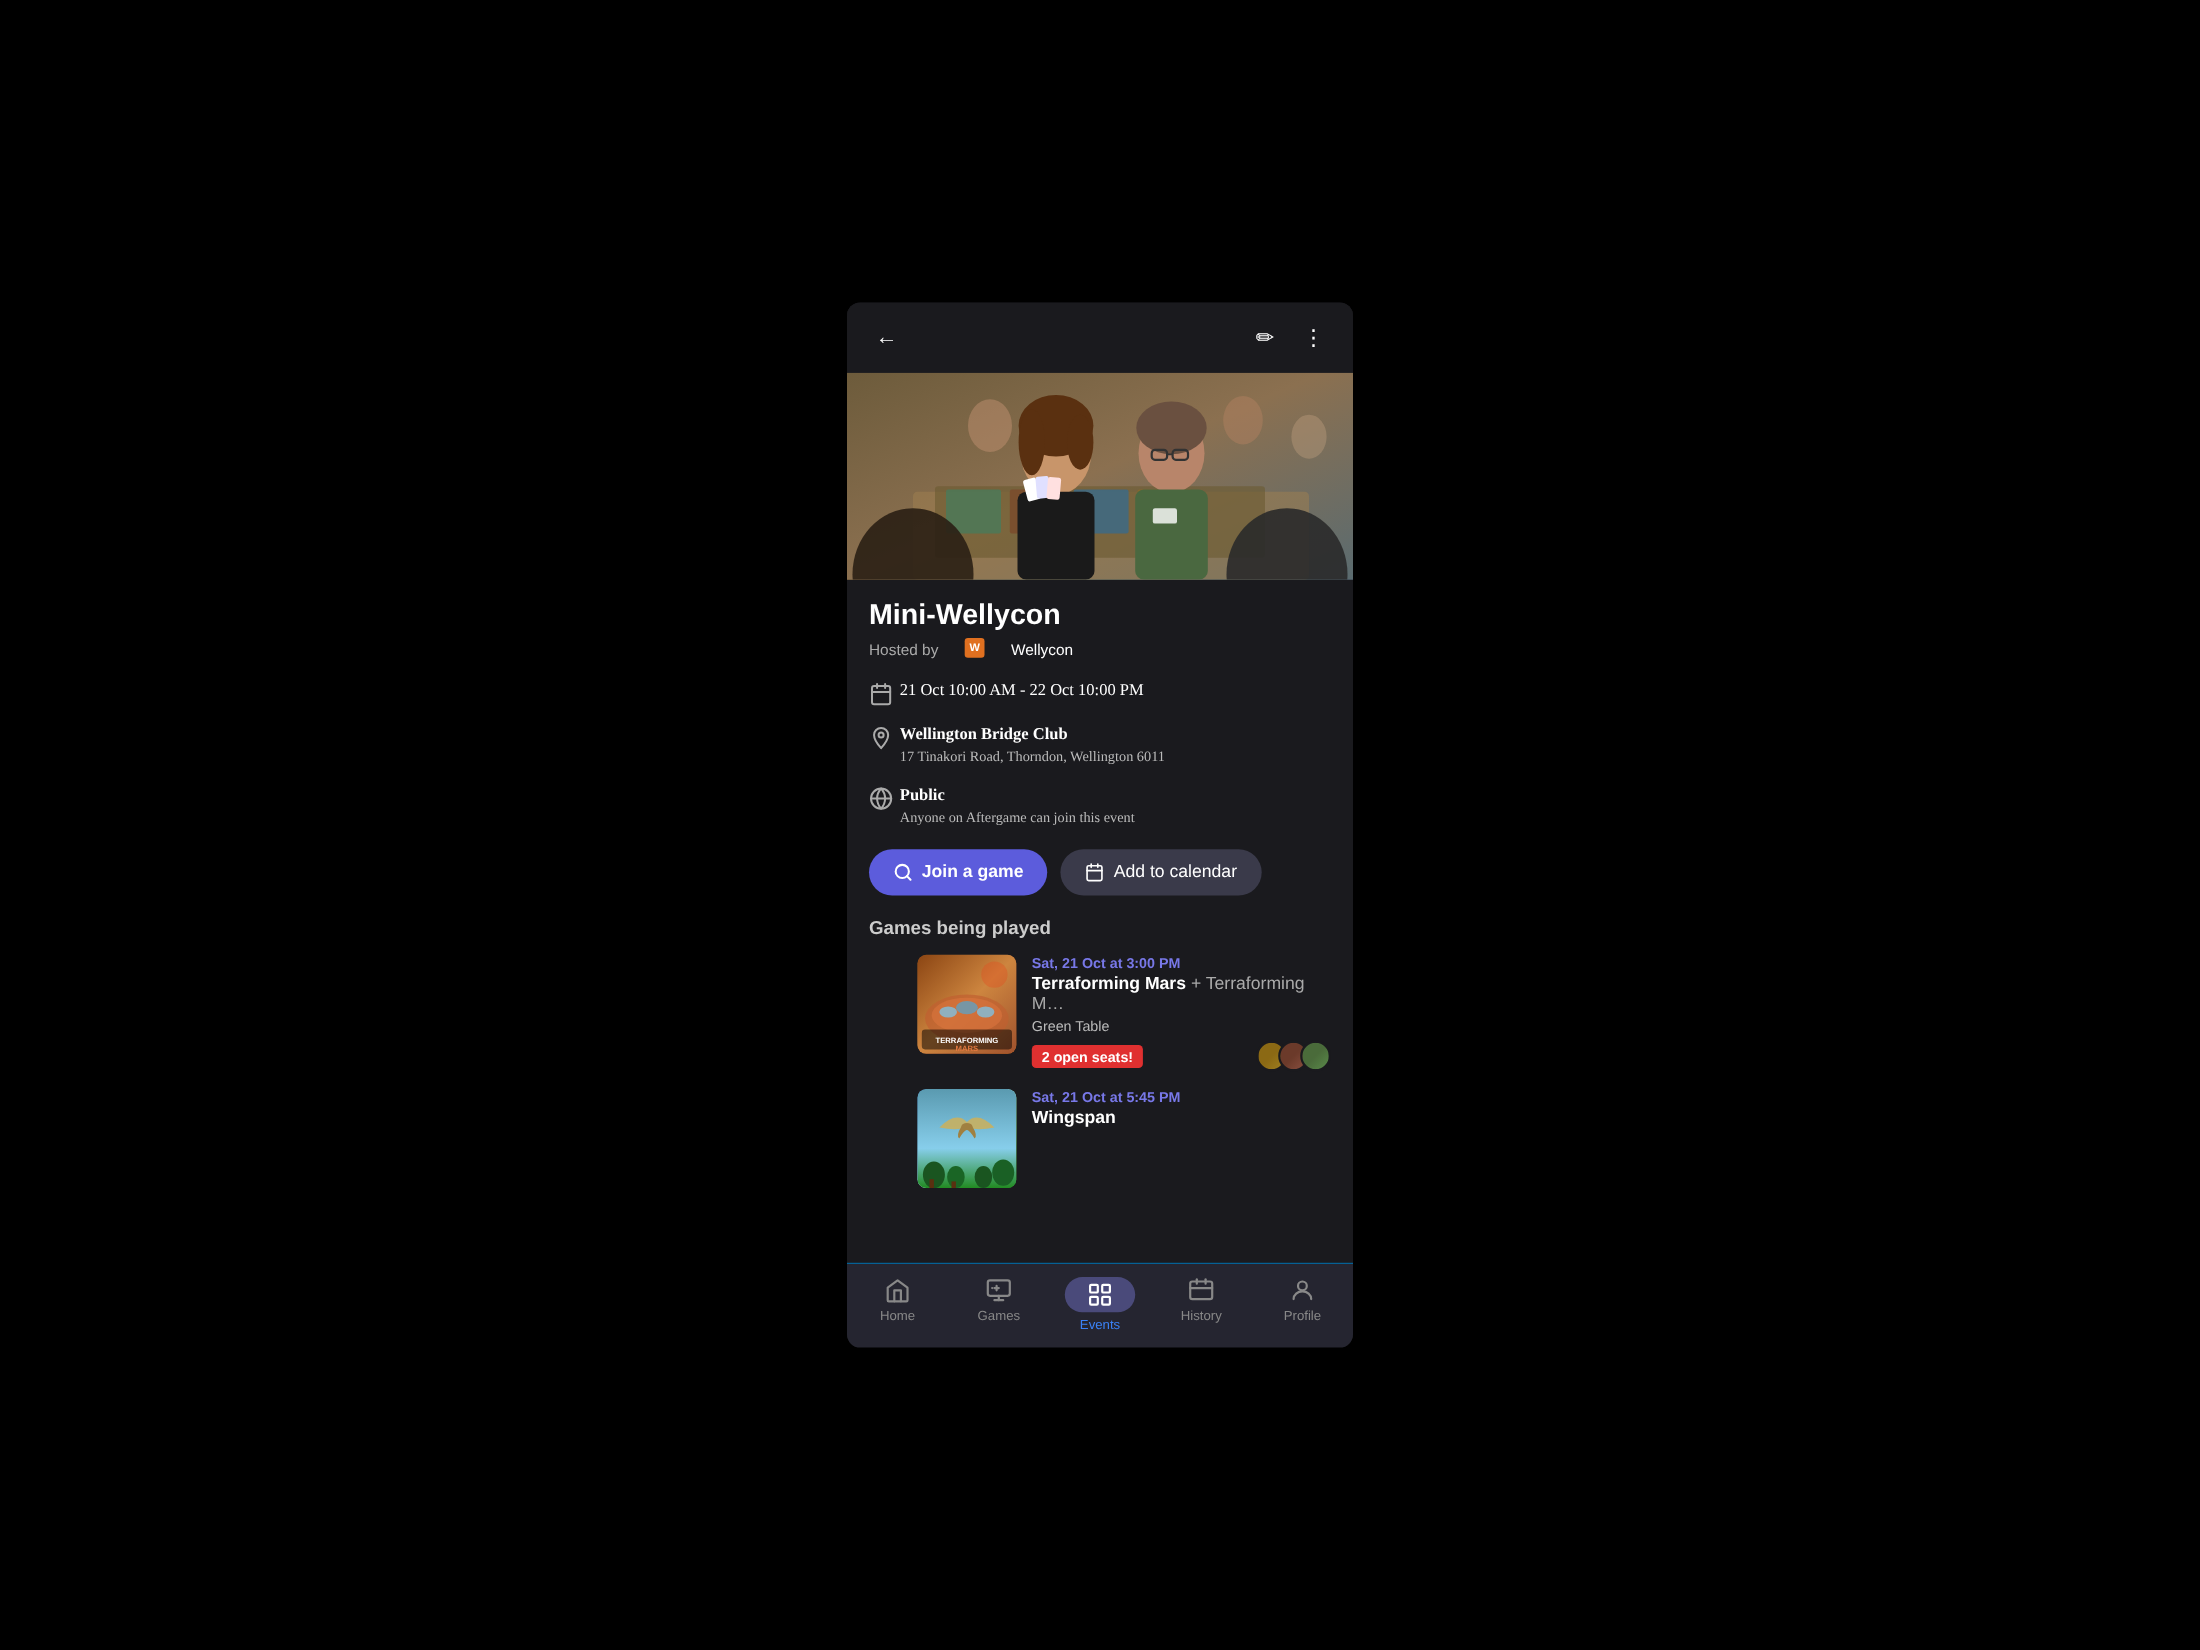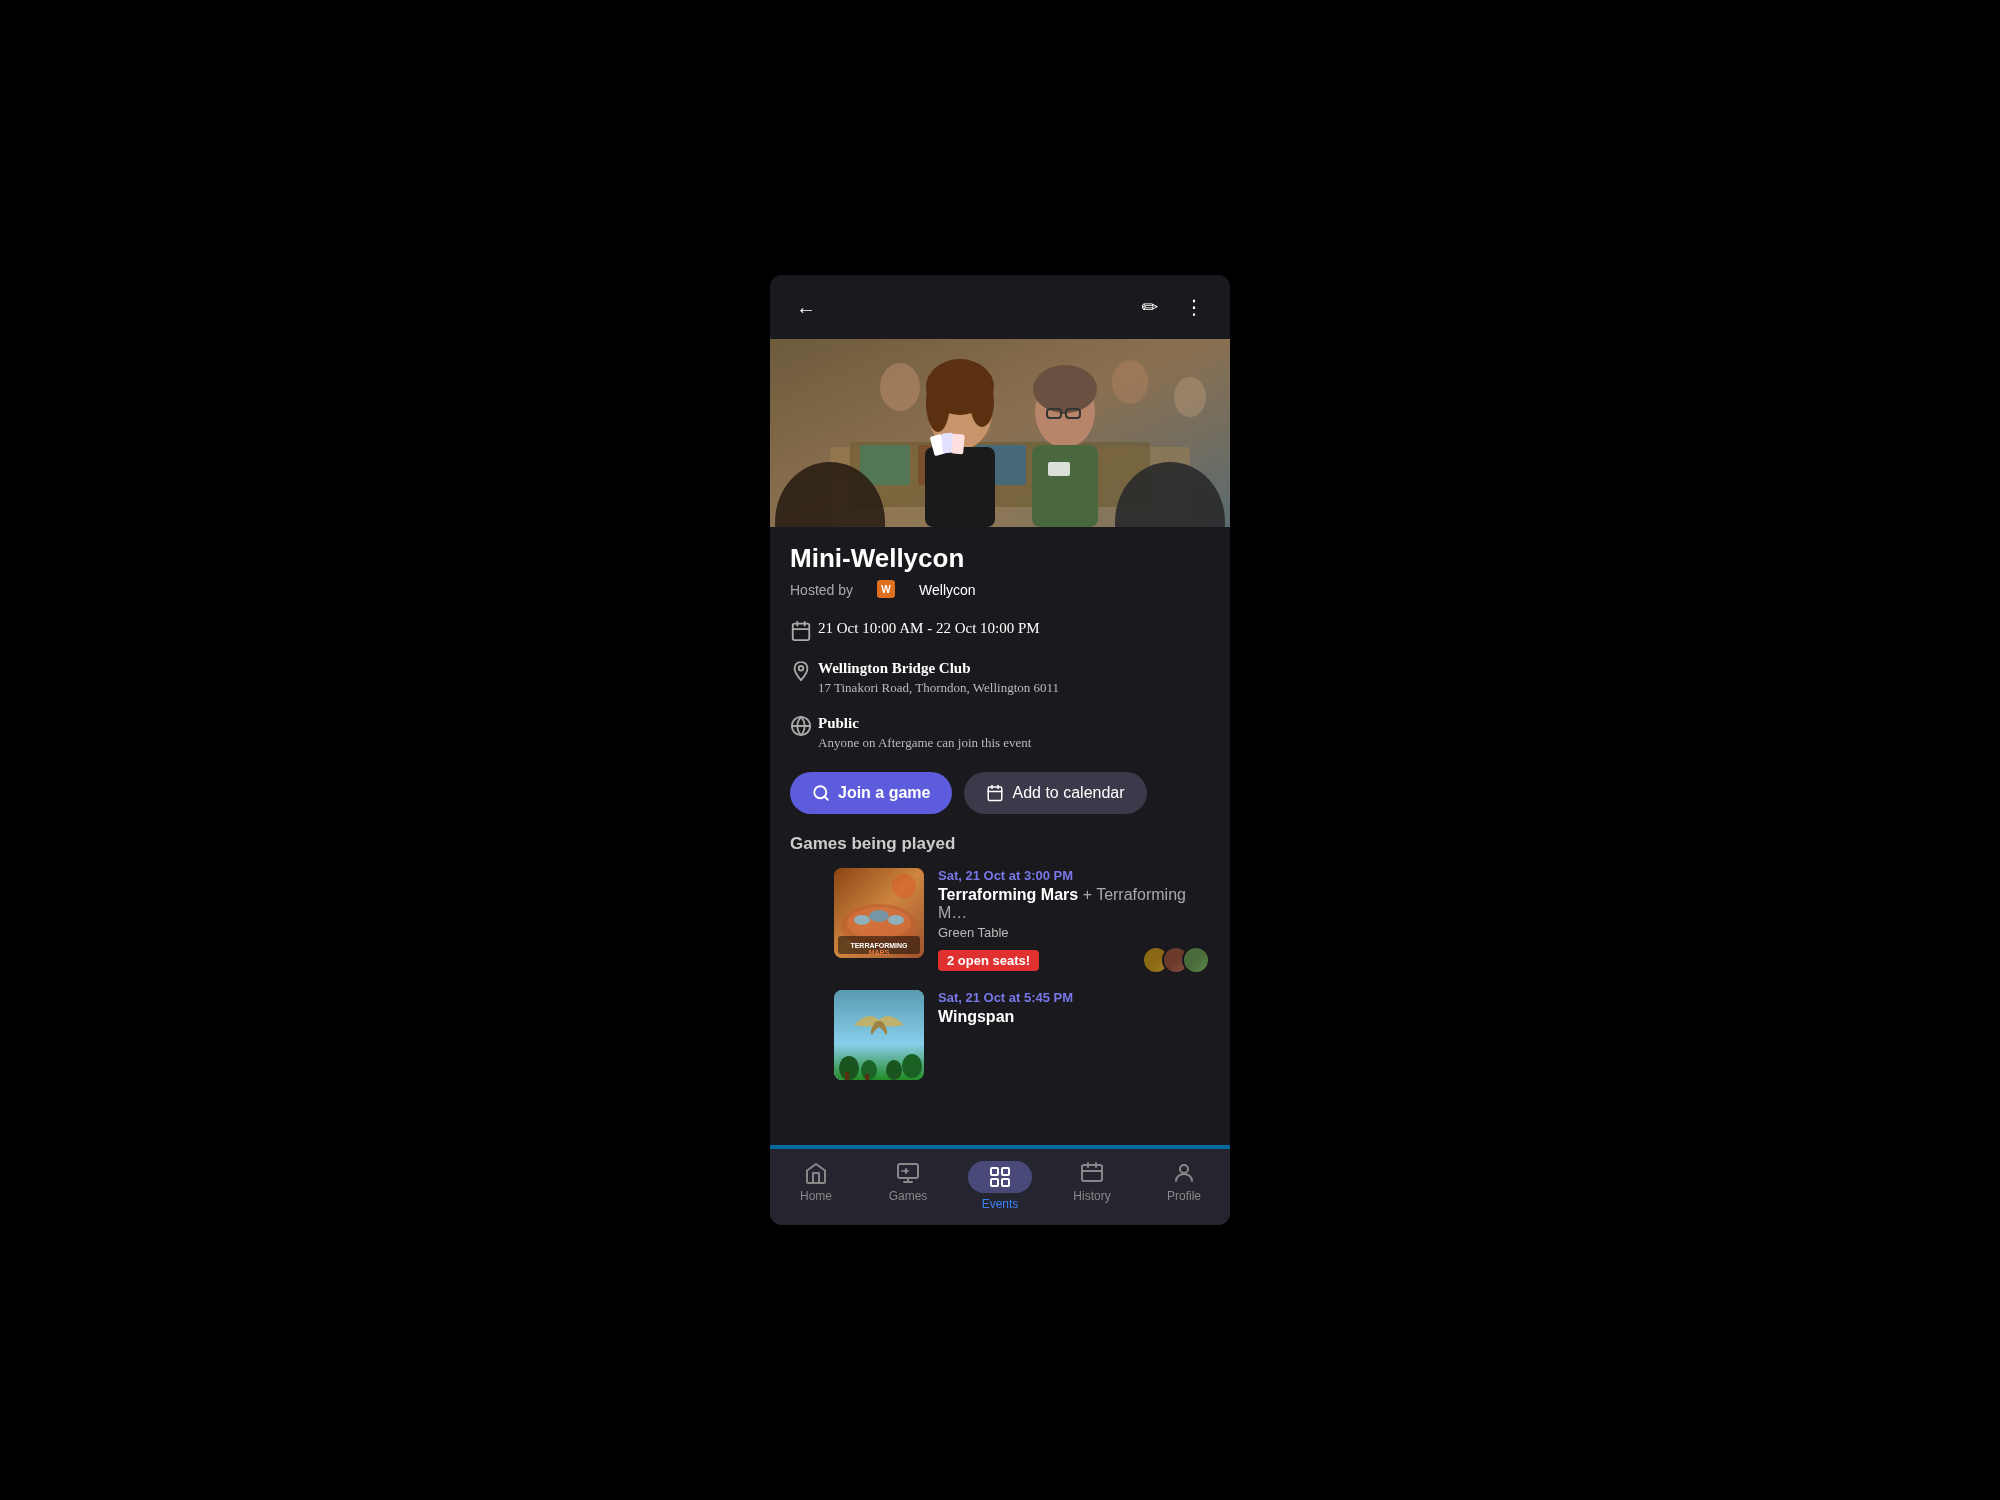--- a/index.html
+++ b/index.html
@@ -220,21 +220,21 @@
       margin-left: -8px;
       overflow: hidden;
     }
     .avatar-circle:first-child { margin-left: 0; }
     .avatar-1 { background: linear-gradient(135deg, #8b6914 50%, #a08020 100%); }
     .avatar-2 { background: linear-gradient(135deg, #6b3a2a 50%, #8b5040 100%); }
     .avatar-3 { background: linear-gradient(135deg, #4a6b3a 50%, #5a8a4a 100%); }
     .bottom-nav {
       display: flex;
       background: #252530;
-      border-top: 4px solid #0369a1;
+      border-top: 1px solid #0369a1;
       padding: 8px 0 10px 0;
     }
     .nav-item {
       flex: 1;
       display: flex;
       flex-direction: column;
       align-items: center;
       gap: 4px;
       cursor: pointer;
       padding: 4px 0;

